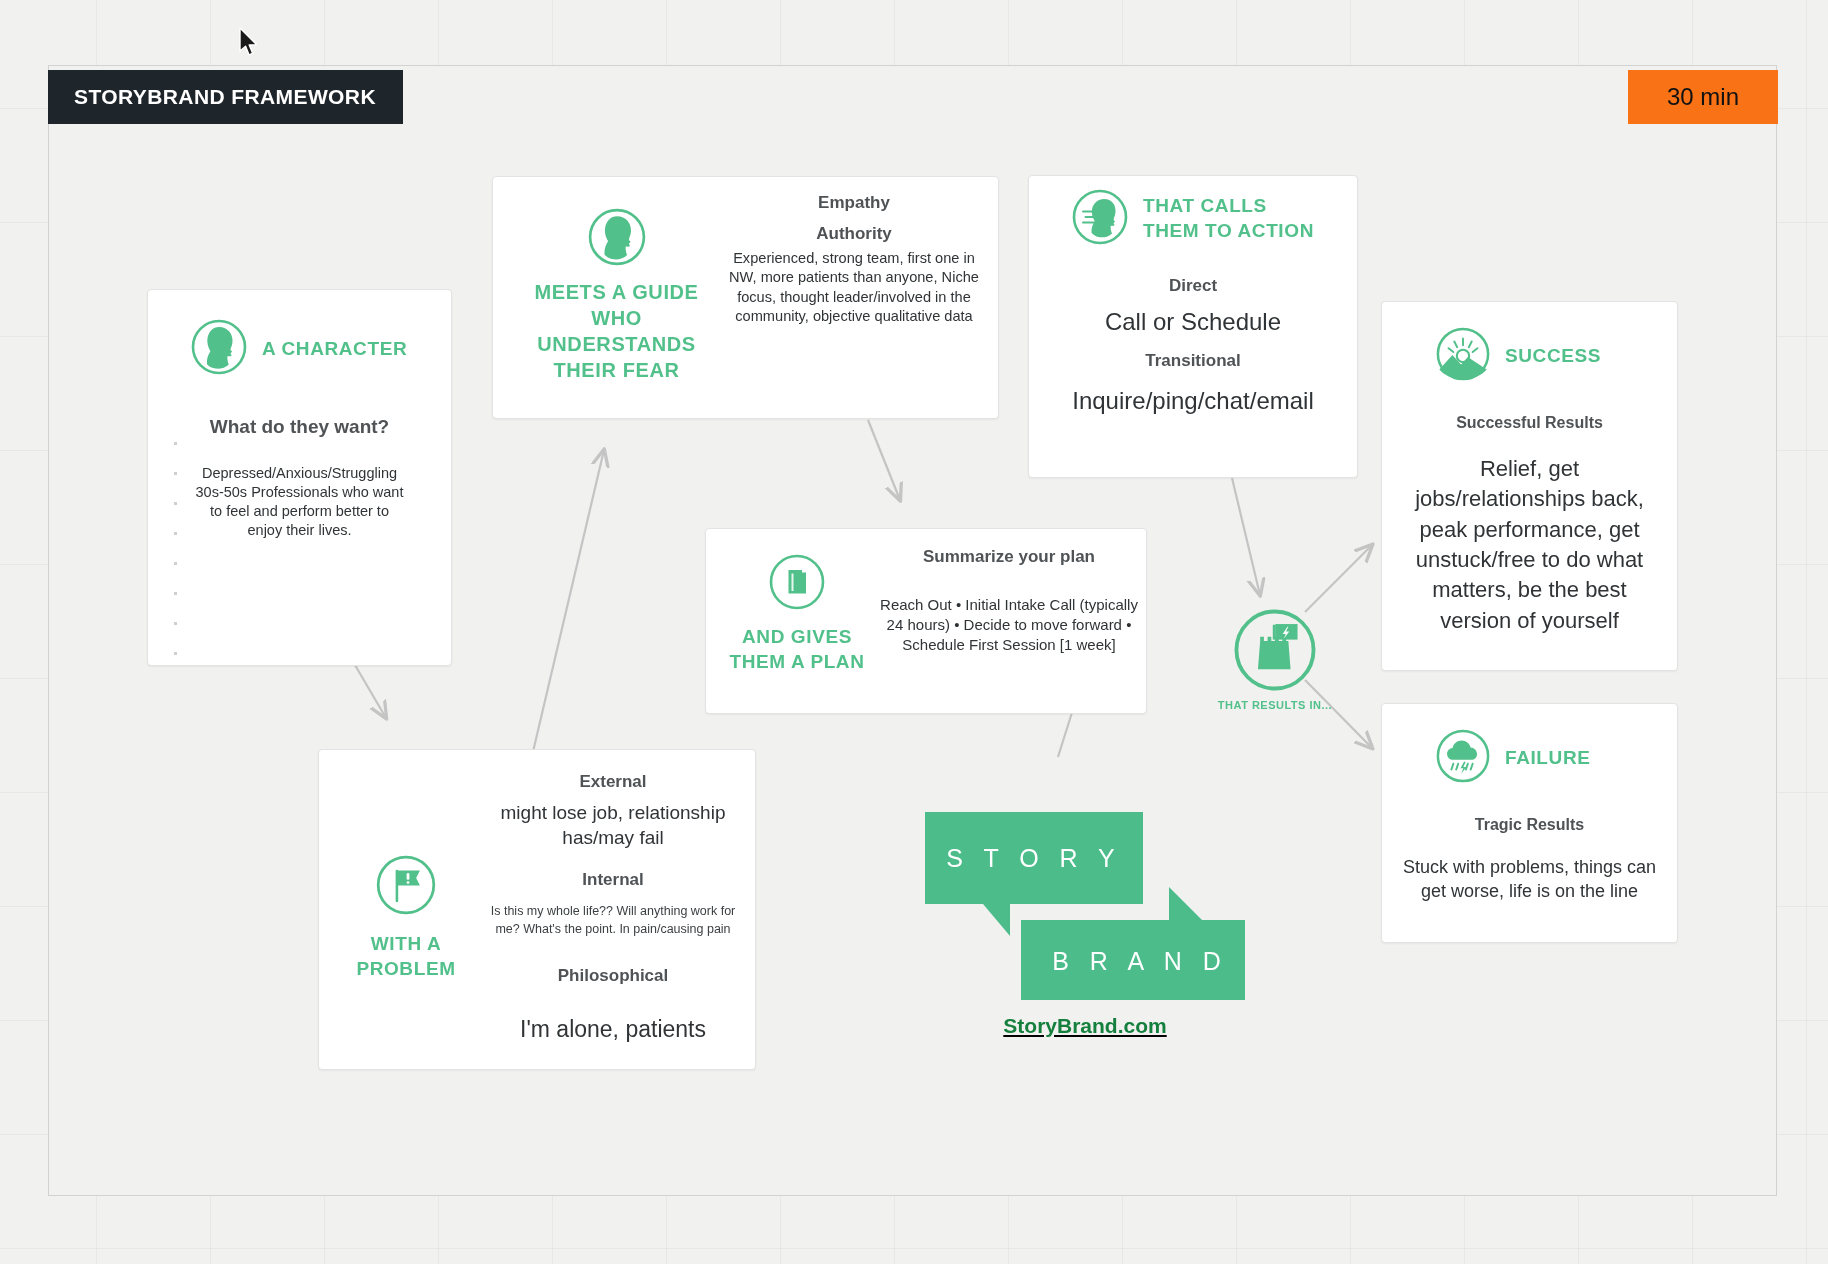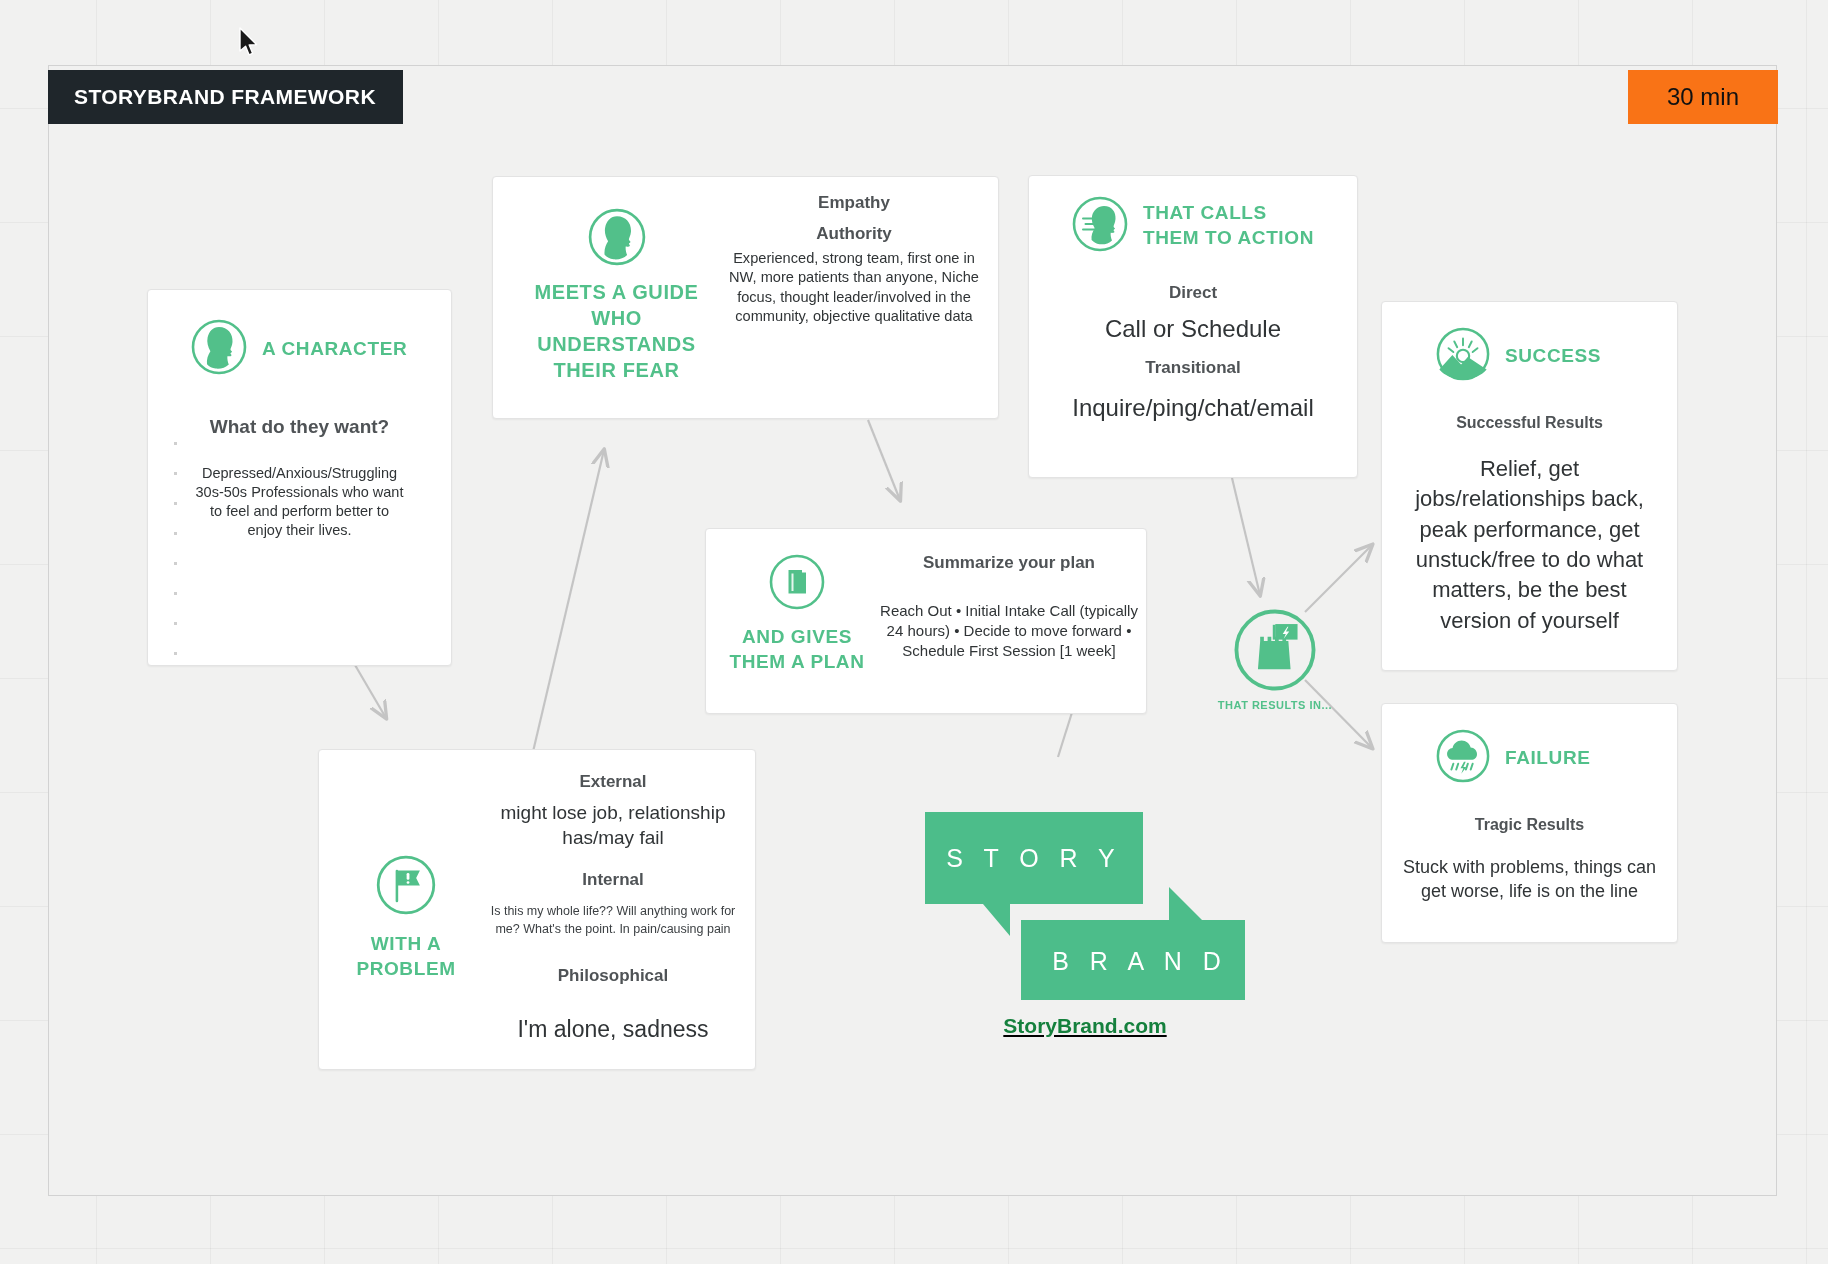--- a/index.html
+++ b/index.html
@@ -263,21 +263,21 @@
     <div class="head-label" style="font-size:20px;">THEIR FEAR</div>
   </div>
   <div style="position:absolute;left:226px;top:16px;width:270px;">
     <div class="sub-head" style="font-size:17px;">Empathy</div>
     <div class="sub-head" style="font-size:17px;margin-top:11px;">Authority</div>
     <div class="body-text" style="margin-top:5px;font-size:14.6px;padding:0 2px;">Experienced, strong team, first one in NW, more patients than anyone, Niche focus, thought leader/involved in the community, objective qualitative data</div>
   </div>
 </div>
 
 <div class="card" style="left:1028px; top:175px; width:330px; height:303px;">
-  <div class="card-head" style="padding:19px 0 0 42px;">
+  <div class="card-head" style="padding:12px 0 0 42px;">
     <span class="icon-circle">
       <svg width="58" height="58" viewBox="0 0 58 58">
         <circle cx="29" cy="29" r="26" fill="none" stroke="#52c08a" stroke-width="2.6"></circle>
         <path d="M33,11 C41,11 45,17 44.5,24 C44.2,28 42.6,30 42.6,31.4 C42.6,32.4 44,32.9 44,33.6 C44,34.3 42.6,34.6 42.6,35.3 C42.6,36.1 43.6,36.2 43.4,37 C43.2,38 40.8,38 39.7,37.8 C39.5,40.4 39.9,42.8 41,45.4 C38,48.4 33.2,49.8 28.6,49.2 C25.2,48.7 22.8,47.3 20.6,45 C20,40.5 21.5,36.6 23.7,33.2 C21.5,29.4 20.2,25.2 21.1,20.8 C22.2,15.2 27.4,11 33,11 Z" fill="#52c08a"></path>
         <rect x="11" y="22.5" width="16" height="2.1" rx="1" fill="#52c08a"></rect>
         <rect x="13.5" y="28" width="13" height="2.1" rx="1" fill="#52c08a"></rect>
         <rect x="11" y="33.5" width="15" height="2.1" rx="1" fill="#52c08a"></rect>
       </svg>
     </span>
     <span>
@@ -340,21 +340,21 @@
       <svg width="58" height="58" viewBox="0 0 58 58">
         <circle cx="29" cy="29" r="26" fill="none" stroke="#52c08a" stroke-width="2.6"></circle>
         <path d="M20.5,17 L34,17 L34,40.5 L20.5,40.5 Z" fill="#52c08a"></path>
         <path d="M34,19.5 L38,19.5 L38,40.5 L34,40.5 Z" fill="#52c08a"></path>
         <rect x="23.5" y="20.5" width="2" height="17.5" fill="#ffffff" opacity="0.85"></rect>
       </svg>
     </span>
     <div class="head-label" style="margin-top:10px;font-size:19px;">AND GIVES</div>
     <div class="head-label" style="font-size:19px;">THEM A PLAN</div>
   </div>
-  <div style="position:absolute;left:172px;top:24px;width:262px;">
+  <div style="position:absolute;left:172px;top:18px;width:262px;">
     <div class="sub-head" style="font-size:17px;">Summarize your plan</div>
     <div class="body-text" style="margin-top:28px;font-size:15px;">Reach Out • Initial Intake Call (typically 24 hours) • Decide to move forward • Schedule First Session [1 week]</div>
   </div>
 </div>
 
 <div class="card" style="left:318px; top:749px; width:438px; height:321px;">
   <div style="position:absolute;left:12px;top:104px;width:150px;text-align:center;">
     <span class="icon-circle">
       <svg width="62" height="62" viewBox="0 0 58 58">
         <circle cx="29" cy="29" r="26" fill="none" stroke="#52c08a" stroke-width="2.6"></circle>
@@ -366,21 +366,21 @@
     </span>
     <div class="head-label" style="margin-top:12px;font-size:19px;">WITH A</div>
     <div class="head-label" style="font-size:19px;">PROBLEM</div>
   </div>
   <div style="position:absolute;left:160px;top:22px;width:268px;">
     <div class="sub-head" style="font-size:17px;">External</div>
     <div class="body-text" style="margin-top:8px;font-size:19px;">might lose job, relationship has/may fail</div>
     <div class="sub-head" style="font-size:17px;margin-top:20px;">Internal</div>
     <div class="tiny-text" style="margin-top:13px;">Is this my whole life?? Will anything work for me? What's the point.  In pain/causing pain</div>
     <div class="sub-head" style="font-size:17px;margin-top:27px;">Philosophical</div>
-    <div class="body-text" style="margin-top:28px;font-size:23px;">I'm alone, sadness</div>
+    <div class="body-text" style="margin-top:28px;font-size:23px;">I'm alone, patients</div>
   </div>
 </div>
 
 <div id="results-node">
   <span class="icon-circle">
     <svg width="86" height="86" viewBox="0 0 58 58">
       <circle cx="29" cy="29" r="26" fill="none" stroke="#52c08a" stroke-width="2.6"></circle>
       <path d="M19,23 L19,20 L21.5,20 L21.5,23 L24,23 L24,20 L26.5,20 L26.5,23 L29,23 L29,20 L31.5,20 L31.5,23 L34,23 L34,20 L36.5,20 L36.5,23 L38,23 L39.5,42 L17.5,42 L19,23 Z" fill="#52c08a"></path>
       <rect x="27.5" y="12" width="1.9" height="10" fill="#52c08a"></rect>
       <rect x="29.2" y="11.5" width="15" height="10.5" fill="#52c08a"></rect>

